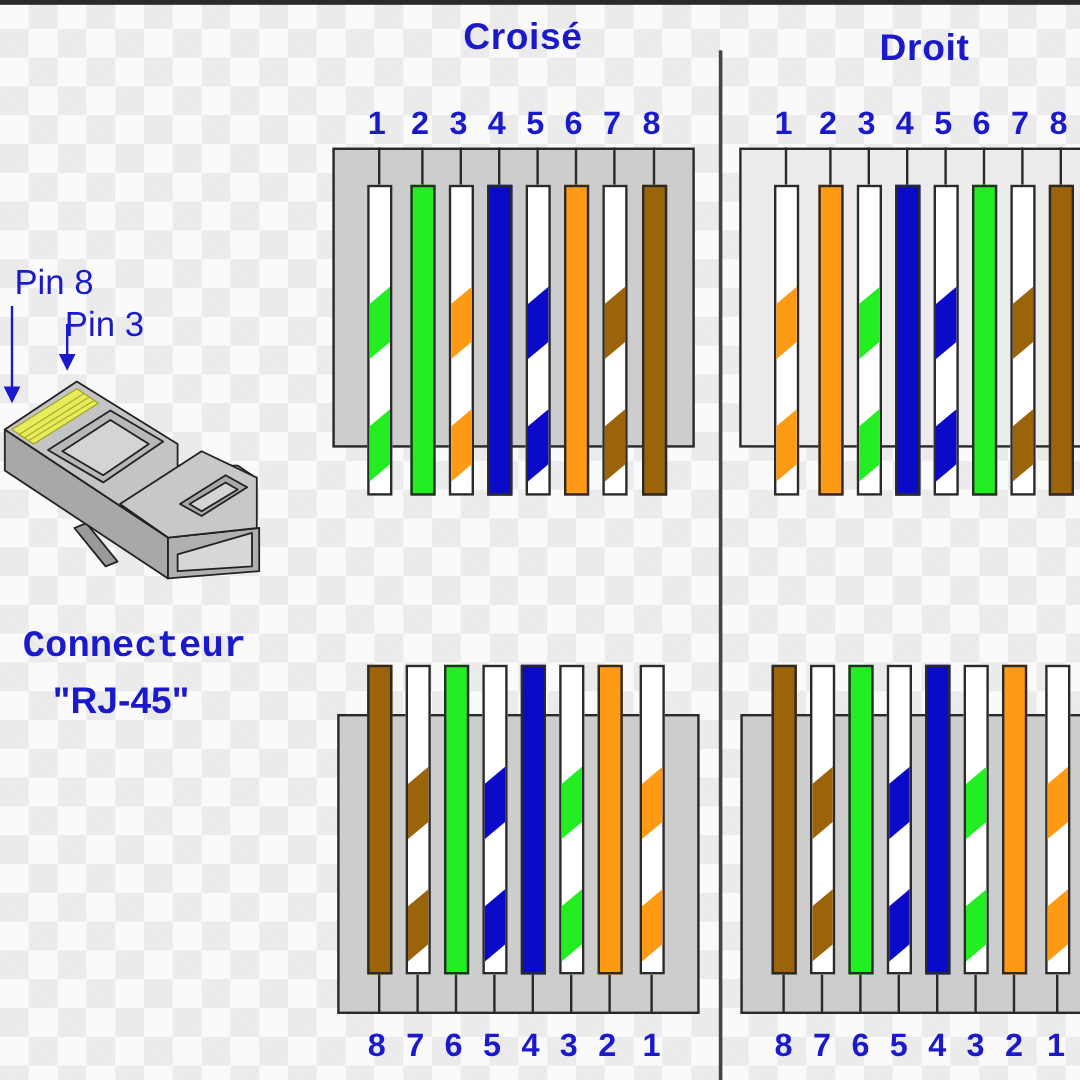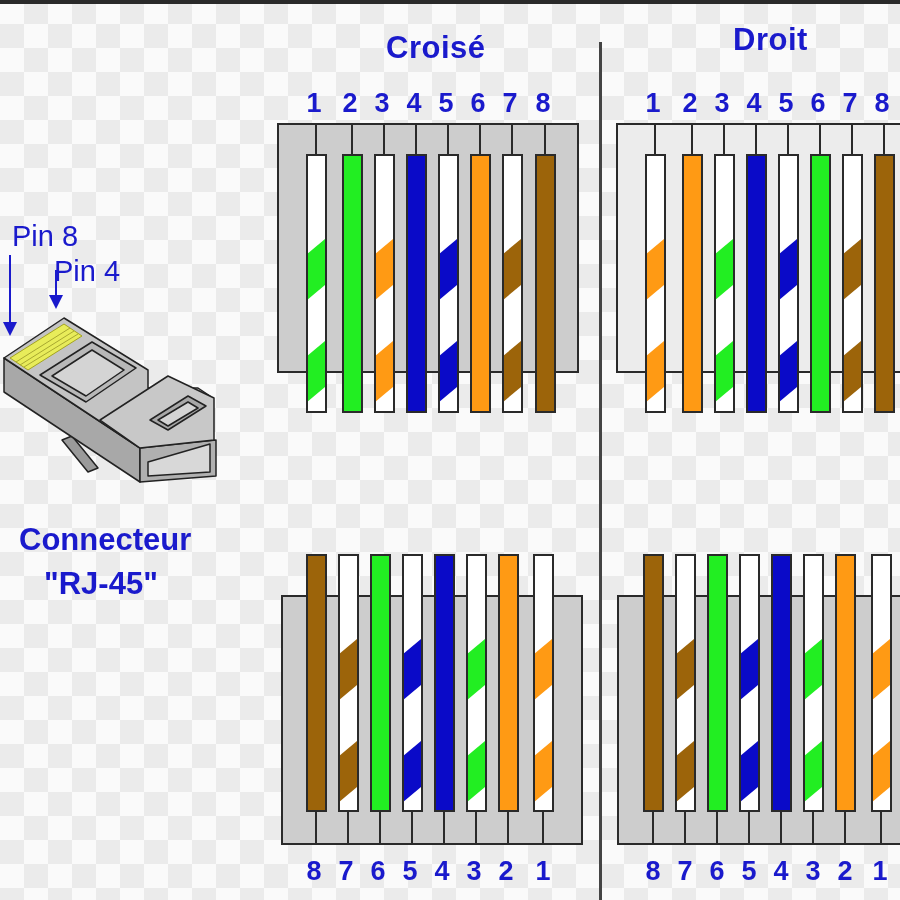--- a/index.html
+++ b/index.html
@@ -38,21 +38,21 @@
     position: absolute; left: -6px; width: 34px; height: 46px;
     transform: skewY(-40deg);
   }
 </style>
 </head>
 <body>
 
 <div class="top-border"></div>
 <div class="divider"></div>
 
-<div class="title" style="left:386px; top:30px;">Croisé</div>
+<div class="title" style="left:386px; top:13px;">Croisé</div>
 <div class="title" style="left:733px; top:22px;">Droit</div>
 
 <div class="pin-nums" style="left:0; top:88px;">
     <span class="pin-num" style="left: 302px;">1</span>
     <span class="pin-num" style="left: 338px;">2</span>
     <span class="pin-num" style="left: 370px;">3</span>
     <span class="pin-num" style="left: 402px;">4</span>
     <span class="pin-num" style="left: 434px;">5</span>
     <span class="pin-num" style="left: 466px;">6</span>
     <span class="pin-num" style="left: 498px;">7</span>
@@ -208,21 +208,21 @@
     <div class="contact" style="left: 844px; top: 812px; height: 33px;"></div>
     <div class="wire" style="left: 835px; top: 554px; height: 258px; background: rgb(255, 154, 20);"></div>
     <div class="contact" style="left: 880px; top: 812px; height: 33px;"></div>
     <div class="wire" style="left: 871px; top: 554px; height: 258px; background: rgb(255, 255, 255);">
       <div class="stripe" style="top: 88px; background: rgb(255, 154, 20);"></div>
       <div class="stripe" style="top: 190px; background: rgb(255, 154, 20);"></div>
     </div>
   </div>
 
 <div class="label-blue" style="left:12px; top:220px; font-size:29px; font-weight:normal;">Pin 8</div>
-<div class="label-blue" style="left:54px; top:255px; font-size:29px; font-weight:normal;">Pin 4</div>
+<div class="label-blue" style="left:54px; top:255px; font-size:29px; font-weight:normal;">Pin 3</div>
 
 <svg width="240" height="300" viewBox="0 0 240 300" style="position:absolute; left:0; top:200px;">
   <g>
     <line x1="10" y1="55" x2="10" y2="125" stroke="#1a1acc" stroke-width="2"></line>
     <polygon points="3,122 17,122 10,136" fill="#1a1acc"></polygon>
   </g>
   <g>
     <line x1="56" y1="70" x2="56" y2="98" stroke="#1a1acc" stroke-width="2"></line>
     <polygon points="49,95 63,95 56,109" fill="#1a1acc"></polygon>
   </g>
@@ -245,14 +245,14 @@
     <polygon points="52,176 92,150 124,170 86,196" fill="#d4d4d4"></polygon>
 
     <polygon points="140,248 140,282 216,276 216,240" fill="#b0b0b0"></polygon>
     <polygon points="100,220 168,176 214,198 214,240 140,248" fill="#c8c8c8"></polygon>
     <polygon points="148,262 148,276 210,272 210,244" fill="#d8d8d8"></polygon>
     <polygon points="150,220 188,196 206,206 168,230" fill="#a8a8a8"></polygon>
     <polygon points="158,220 188,202 198,208 168,226" fill="#d4d4d4"></polygon>
   </g>
 </svg>
 
-<div class="label-blue" style="left:19px; top:522px; font-size:31px;">Connecteur</div>
+<div class="label-blue" style="left:19px; top:522px; font-size:31px;font-family:Liberation Mono, monospace;">Connecteur</div>
 <div class="label-blue" style="left:44px; top:566px; font-size:31px;">"RJ-45"</div>
 
 </body></html>

